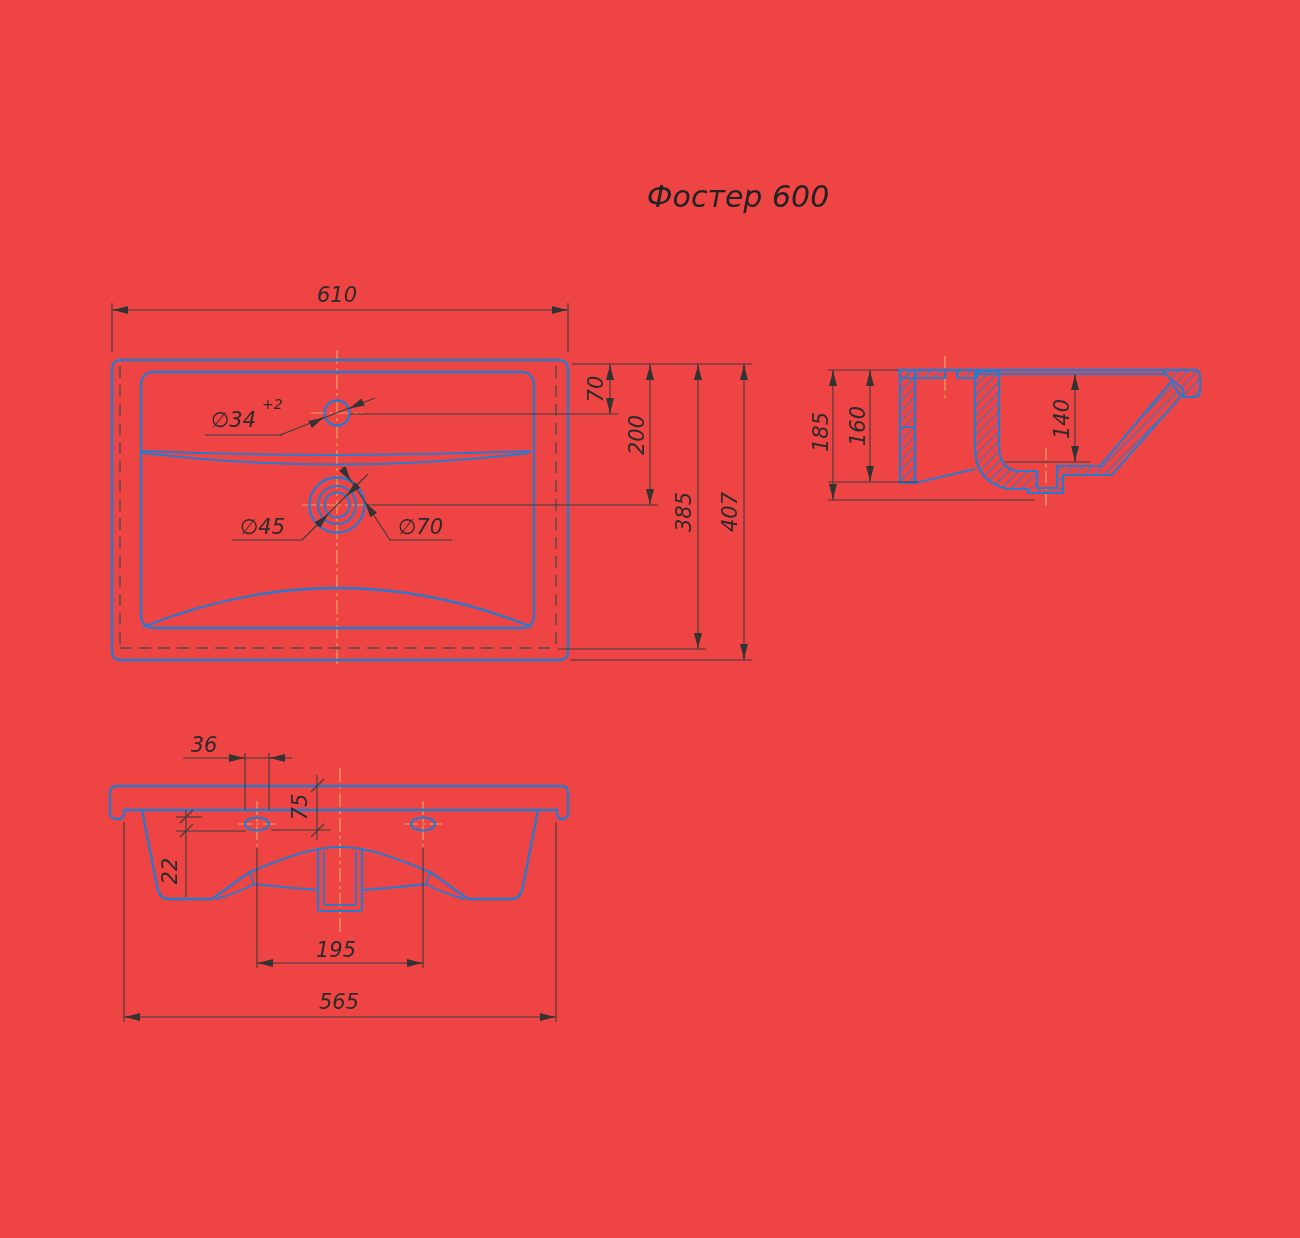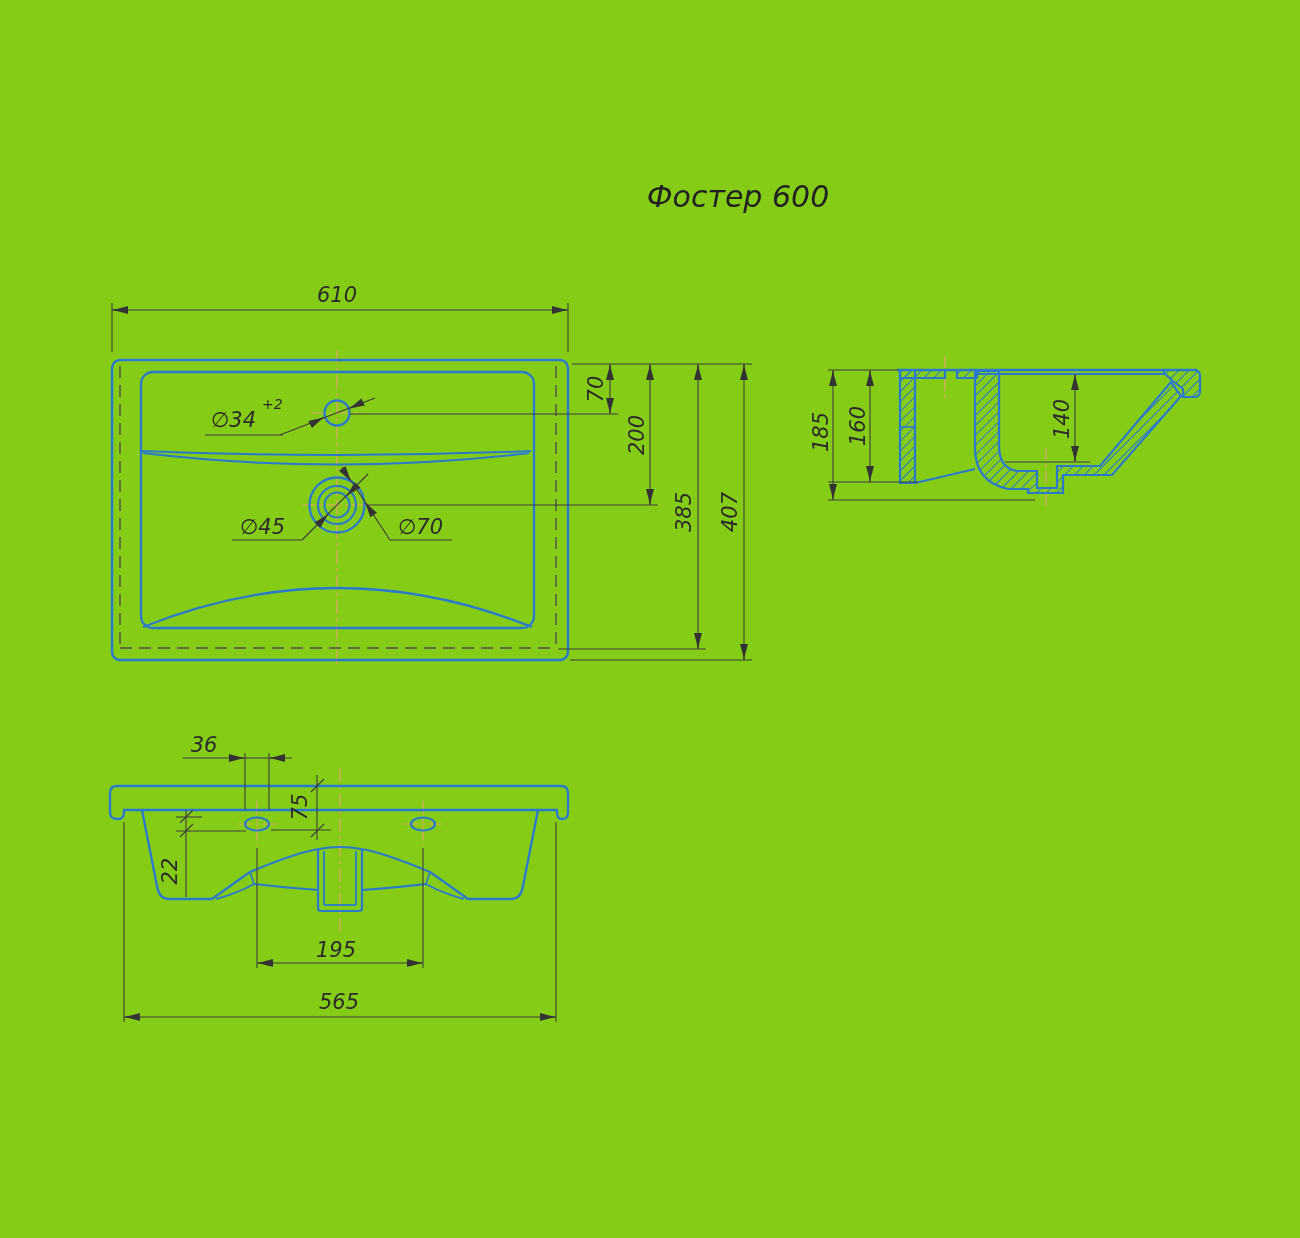--- a/index.html
+++ b/index.html
@@ -1,16 +1,16 @@
 <!DOCTYPE html>
 <html><head>
 <meta charset="utf-8">
 <style>
   html,body{margin:0;padding:0;background:#ffffff;}
-  .canvas{position:relative;width:1300px;height:1238px;background:#84cc16;overflow:hidden;
+  .canvas{position:relative;width:1300px;height:1238px;background:#ef4444;overflow:hidden;
           font-family:"DejaVu Sans",sans-serif;}
   svg text{font-family:"DejaVu Sans",sans-serif;font-style:italic;fill:#2b2b2b;}
   .dimtxt{font-size:21px;}
   .suptxt{font-size:14px;}
   .titletxt{font-size:30px;fill:#222;}
 </style>
 </head>
 <body>
 
 <div class="canvas">

